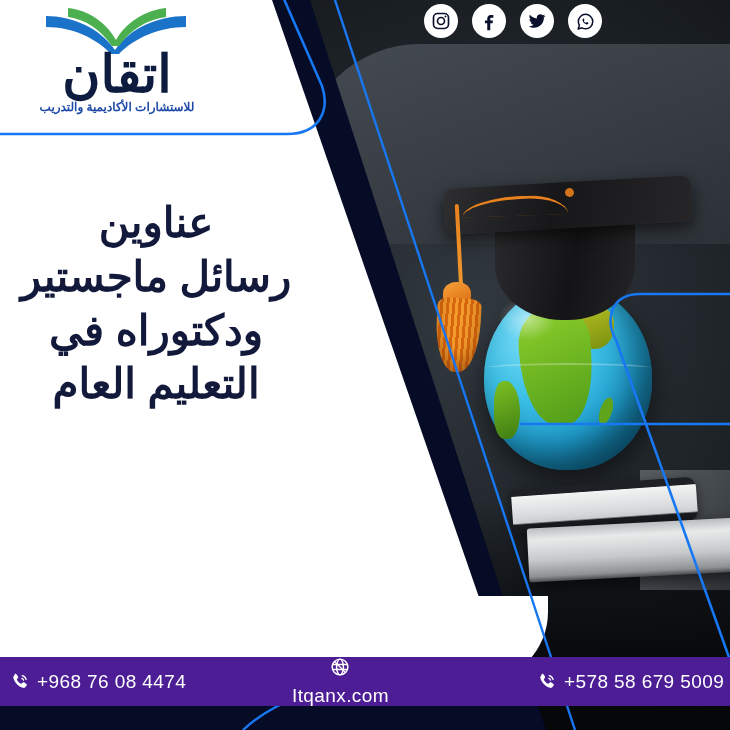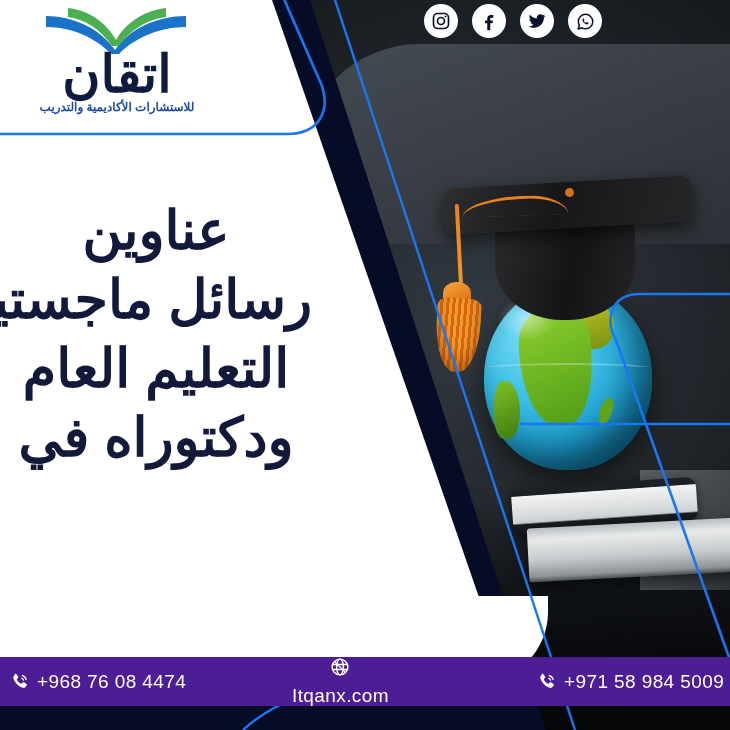--- a/index.html
+++ b/index.html
@@ -205,21 +205,21 @@
     font-size:12px; font-weight:bold; color:#1f4aa8;
     direction:rtl; margin-top:1px; letter-spacing:0px;
   }
 
   
   .headline {
     position:absolute; left:0px; top:196px; width:312px;
     direction:rtl; text-align:center;
     color:#13193a;
     font-weight:bold;
-    font-size:54px;
+    font-size:42px;
     line-height:1.28;
     letter-spacing:-1px;
   }
   .headline .ln { display:block; white-space:nowrap; }
 
   
   .contact-bar {
     position:absolute; left:0; top:657px; width:730px; height:49px;
     background:#4c1d95;
     display:flex; align-items:center;
@@ -322,22 +322,22 @@
       <svg width="21" height="21" viewBox="0 0 24 24" fill="none" stroke="#0a0f2c" stroke-width="1.7">
         <path d="M20.3 12.1c0 4.5-3.7 8.2-8.2 8.2-1.4 0-2.8-.4-4-1.1L3.6 20.5l1.4-4.3c-.8-1.3-1.2-2.7-1.2-4.2 0-4.5 3.7-8.2 8.2-8.2s8.3 3.7 8.3 8.3z" stroke-linejoin="round"></path>
         <path d="M9.1 8.4c.2-.1.6-.1.8.2l.8 1.3c.1.2.1.4 0 .6l-.5.6c-.1.2-.1.3 0 .5.4.7 1.2 1.5 2 1.9.2.1.4.1.5-.1l.5-.6c.2-.2.4-.2.6-.1l1.3.7c.3.2.3.5.2.8-.3.8-1.2 1.2-2 1.1-2.2-.3-4.3-2.4-4.7-4.6-.1-.8.2-1.7 1-2.2z" fill="#0a0f2c" stroke="none"></path>
       </svg>
     </div>
   </div>
 
   <div class="headline">
     <span class="ln">عناوين</span>
     <span class="ln">رسائل ماجستير</span>
+    <span class="ln">ودكتوراه في</span>
     <span class="ln">التعليم العام</span>
-    <span class="ln">ودكتوراه في</span>
   </div>
 
   <div class="contact-bar">
 
     <div class="contact-item ci-1">
       <svg width="22" height="22" viewBox="0 0 24 24" fill="#ffffff">
         <path d="M7.4 3.2c.5-.4 1.2-.3 1.6.2l1.9 2.6c.3.4.3 1 0 1.4l-1 1.2c-.3.3-.3.7-.1 1.1.9 1.7 2.3 3.1 4 4 .4.2.8.1 1.1-.2l1.2-1c.4-.3 1-.4 1.4-.1l2.6 1.9c.5.4.6 1.1.2 1.6l-1.3 1.6c-.6.8-1.7 1.1-2.6.8-5-1.6-8.9-5.5-10.5-10.5-.3-1 0-2 .8-2.6z"></path>
         <path d="M15.6 5.1c2 .5 3.6 2.1 4.1 4.1" fill="none" stroke="#ffffff" stroke-width="1.5" stroke-linecap="round"></path>
         <path d="M15.1 8.1c.9.3 1.6 1 1.8 1.9" fill="none" stroke="#ffffff" stroke-width="1.4" stroke-linecap="round"></path>
       </svg>
@@ -353,17 +353,17 @@
       </svg>
       <span>Itqanx.com</span>
     </div>
 
     <div class="contact-item ci-3">
       <svg width="22" height="22" viewBox="0 0 24 24" fill="#ffffff">
         <path d="M7.4 3.2c.5-.4 1.2-.3 1.6.2l1.9 2.6c.3.4.3 1 0 1.4l-1 1.2c-.3.3-.3.7-.1 1.1.9 1.7 2.3 3.1 4 4 .4.2.8.1 1.1-.2l1.2-1c.4-.3 1-.4 1.4-.1l2.6 1.9c.5.4.6 1.1.2 1.6l-1.3 1.6c-.6.8-1.7 1.1-2.6.8-5-1.6-8.9-5.5-10.5-10.5-.3-1 0-2 .8-2.6z"></path>
         <path d="M15.6 5.1c2 .5 3.6 2.1 4.1 4.1" fill="none" stroke="#ffffff" stroke-width="1.5" stroke-linecap="round"></path>
         <path d="M15.1 8.1c.9.3 1.6 1 1.8 1.9" fill="none" stroke="#ffffff" stroke-width="1.4" stroke-linecap="round"></path>
       </svg>
-      <span>+971 58 984 5009</span>
+      <span>+578 58 679 5009</span>
     </div>
 
   </div>
 </div>
 
 </body></html>

